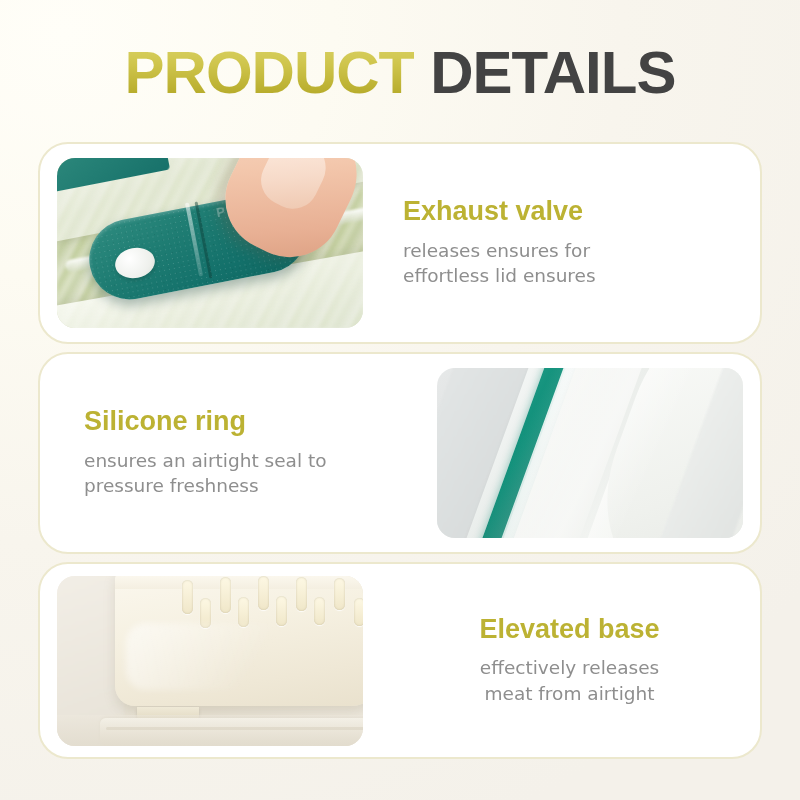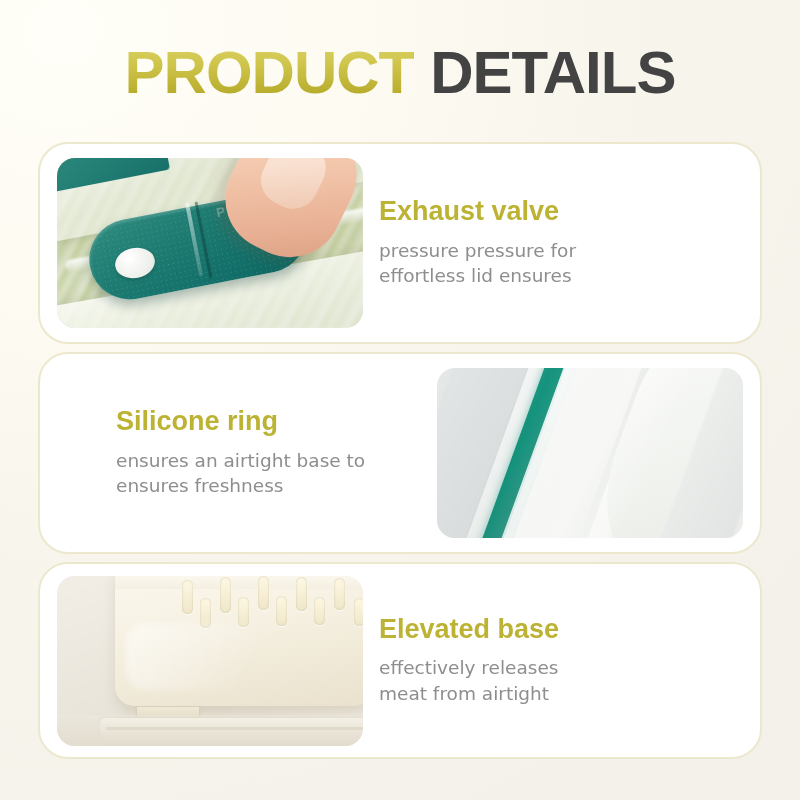--- a/index.html
+++ b/index.html
@@ -56,41 +56,41 @@
     width: 724px;
     box-sizing: border-box;
     background: #ffffff;
     border: 2px solid #ece8cd;
     border-radius: 30px;
     display: flex;
     align-items: center;
     overflow: hidden;
   }
   .card-1 { top: 142px;  height: 202px; }
-  .card-2 { top: 352px;  height: 202px; padding-left: 32px; }
-  .card-3 { top: 562px;  height: 197px; }
+  .card-2 { top: 352px;  height: 202px; }
+  .card-3 { top: 562px;  height: 197px; text-align: center; }
 
   .card.reverse { flex-direction: row-reverse; }
 
   .photo {
     position: relative;
     width: 306px;
     height: 170px;
     flex: 0 0 306px;
     margin: 0 0 0 17px;
     border-radius: 18px;
     overflow: hidden;
   }
   .card.reverse .photo {
     margin: 0 17px 0 0;
   }
 
   .text-col {
     flex: 1 1 auto;
-    padding: 0 24px 0 16px;
+    padding: 0 24px 0 40px;
     min-width: 0;
   }
   .card.reverse .text-col {
     padding: 0 24px 0 44px;
   }
 
   .feature-title {
     font-size: 27px;
     font-weight: bold;
     color: #bcb233;
@@ -438,21 +438,21 @@
       <div class="valve-seam"></div>
       <div class="valve-seam2"></div>
       <div class="white-dot"></div>
       <div class="finger"></div>
       <div class="nail"></div>
     </div>
 
     <div class="text-col">
       <p class="feature-title">Exhaust valve</p>
       <p class="feature-desc">
-        <span>pressure pressure for</span>
+        <span>releases ensures for</span>
         <span>effortless lid ensures</span>
       </p>
     </div>
   </div>
 
   <div class="card card-2 reverse">
 
     <div class="photo ph2">
       <div class="band b-grey"></div>
       <div class="band b-edge1"></div>
@@ -463,22 +463,22 @@
       <div class="band b-lidB"></div>
       <div class="band b-hi"></div>
       <div class="corner-round"></div>
       <div class="band b-right"></div>
       <div class="sheen"></div>
     </div>
 
     <div class="text-col">
       <p class="feature-title">Silicone ring</p>
       <p class="feature-desc">
-        <span>ensures an airtight base to</span>
-        <span>ensures freshness</span>
+        <span>ensures an airtight seal to</span>
+        <span>pressure freshness</span>
       </p>
     </div>
   </div>
 
   <div class="card card-3">
 
     <div class="photo ph3">
       <div class="bg-left"></div>
       <div class="basket">
         <div class="basket-top"></div>

